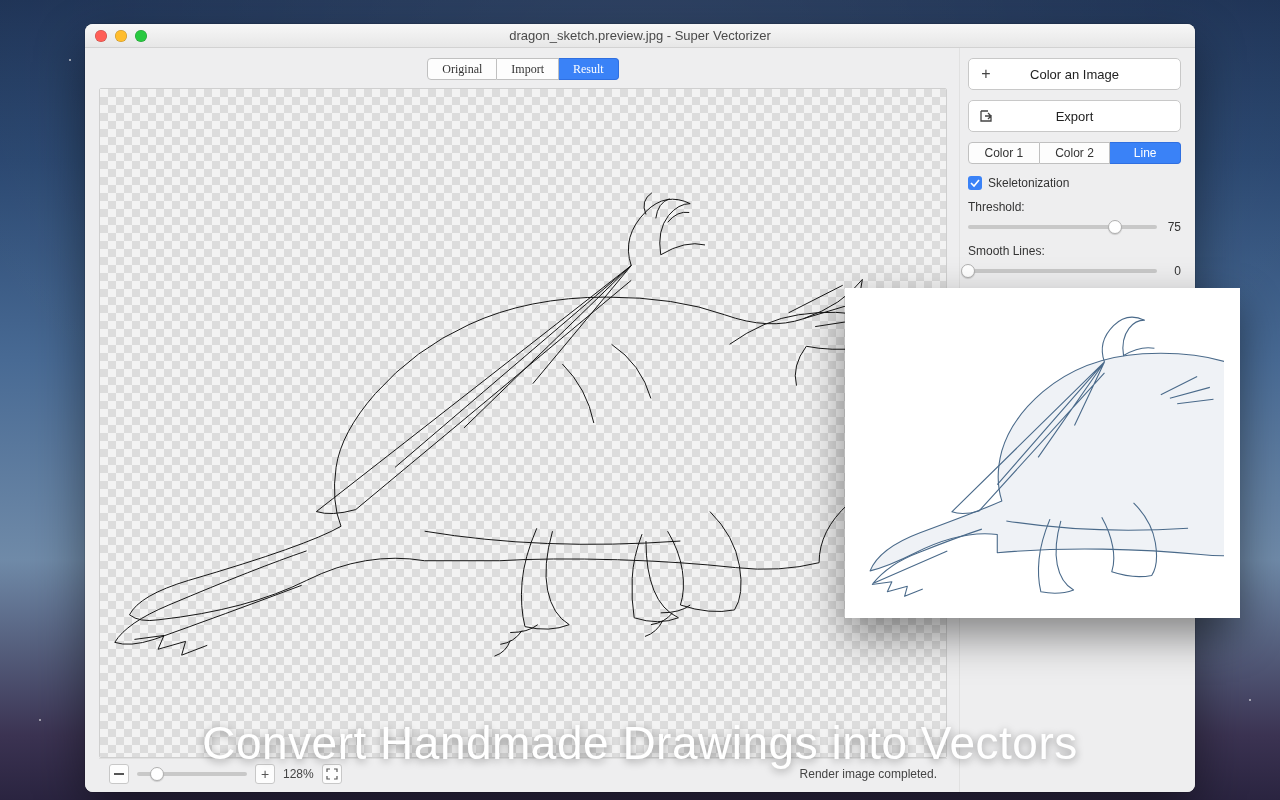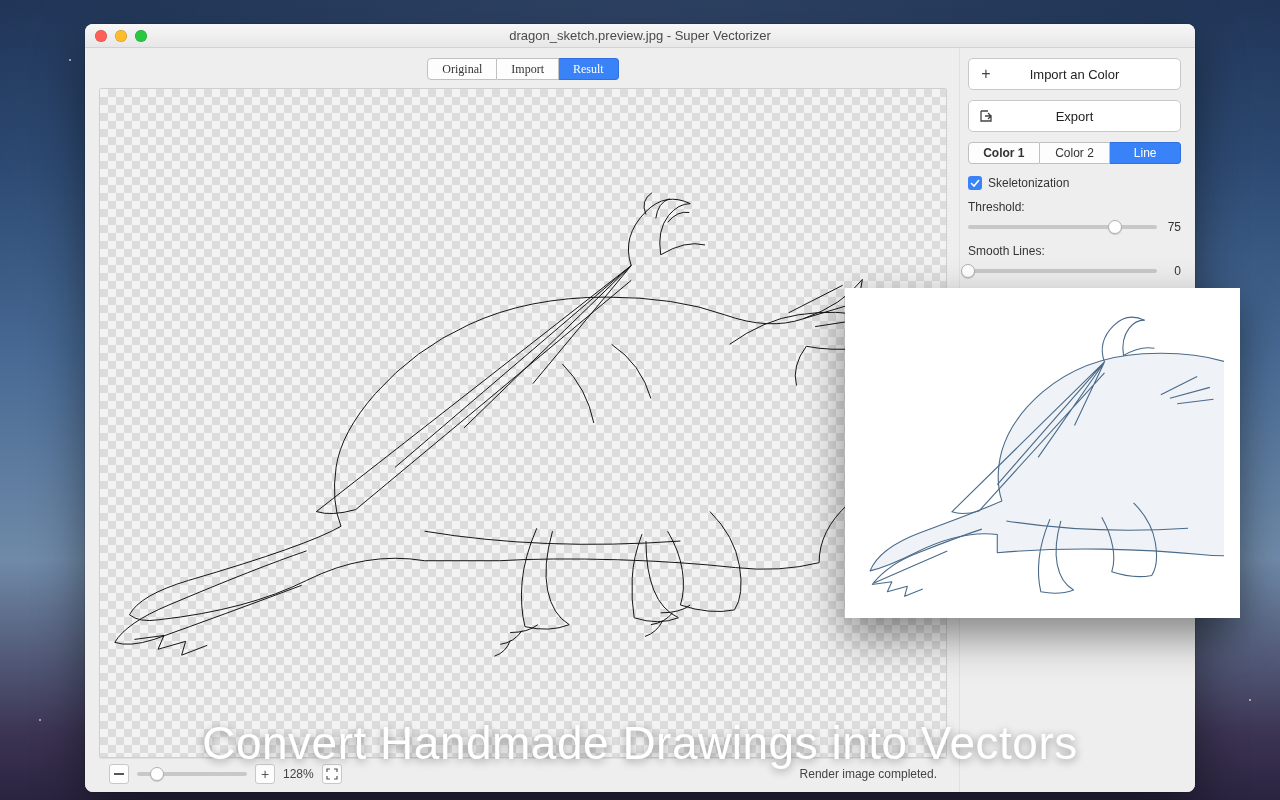--- a/index.html
+++ b/index.html
@@ -120,21 +120,21 @@
     padding-left:28px; margin-bottom:10px; position:relative;
   }
   .wide-btn .ic { position:absolute; left:10px; top:50%; transform:translateY(-50%); width:14px; height:14px; display:flex;align-items:center;justify-content:center;}
   .wide-btn span.lbl { flex:1; text-align:center; padding-right:28px;}
 
   .mini-seg { display:flex; margin:6px 0 12px; }
   .mini-seg .ms {
     flex:1; border:1px solid #c0c0c0; background:#fdfdfd; font-size:12px;
     height:22px; line-height:20px; text-align:center; cursor:pointer; color:#333;
   }
-  .mini-seg .ms:first-child { border-radius:4px 0 0 4px;font-weight:bold; }
+  .mini-seg .ms:first-child { border-radius:4px 0 0 4px; }
   .mini-seg .ms:last-child  { border-radius:0 4px 4px 0; }
   .mini-seg .ms + .ms { border-left:none; }
   .mini-seg .active { background:#3a82f7; color:#ffffff; border-color:#2f6fe0;}
 
   .check { display:flex; align-items:center; gap:6px; font-size:12px; color:#333; margin-bottom:10px;}
   .check .box { width:14px; height:14px; border-radius:3px; background:#3a82f7; display:flex;align-items:center;justify-content:center;}
   .check .box svg{width:10px;height:10px;}
 
   .slider-row { margin-bottom:10px; }
   .slider-row .lbl { font-size:12px; color:#333; margin-bottom:6px; }
@@ -247,21 +247,21 @@
             </svg>
           </div>
           <div class="spacer"></div>
           <div>Render image completed.</div>
         </div>
       </div>
 
       <div class="right">
         <div class="wide-btn">
           <span class="ic" style="font-size:16px;color:#444;">+</span>
-          <span class="lbl">Import an Color</span>
+          <span class="lbl">Color an Image</span>
         </div>
         <div class="wide-btn">
           <span class="ic">
             <svg viewBox="0 0 14 14">
                 <path d="M2 2 H9 M2 2 V12 H12 V6 M6 7 H12 M12 7 L9 4 M12 7 L9 10" fill="none" stroke="#444" stroke-width="1.3"></path>
               </svg>
           </span>
           <span class="lbl">Export</span>
         </div>
 

